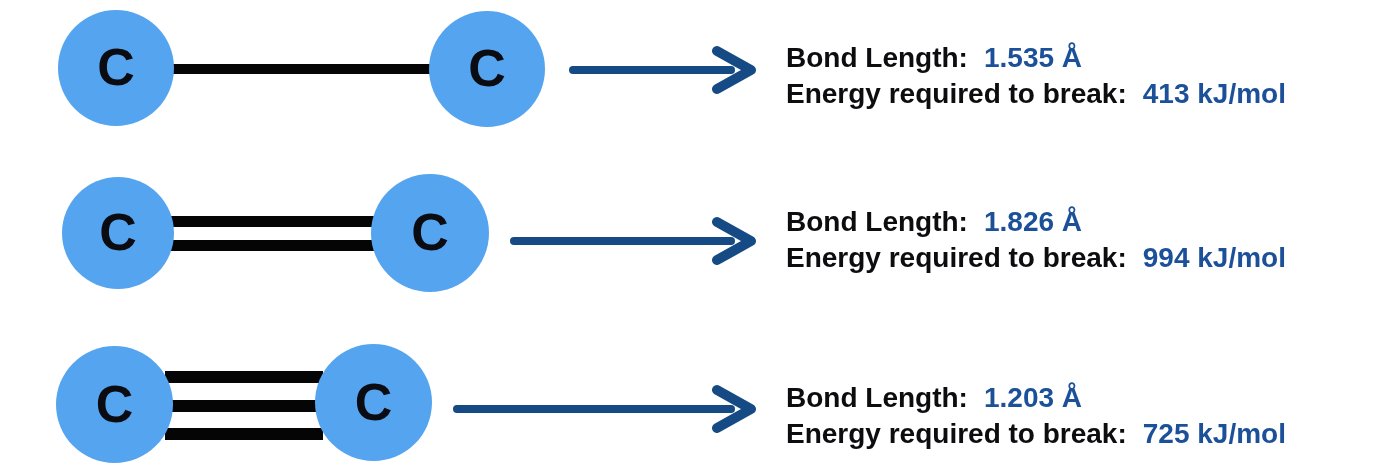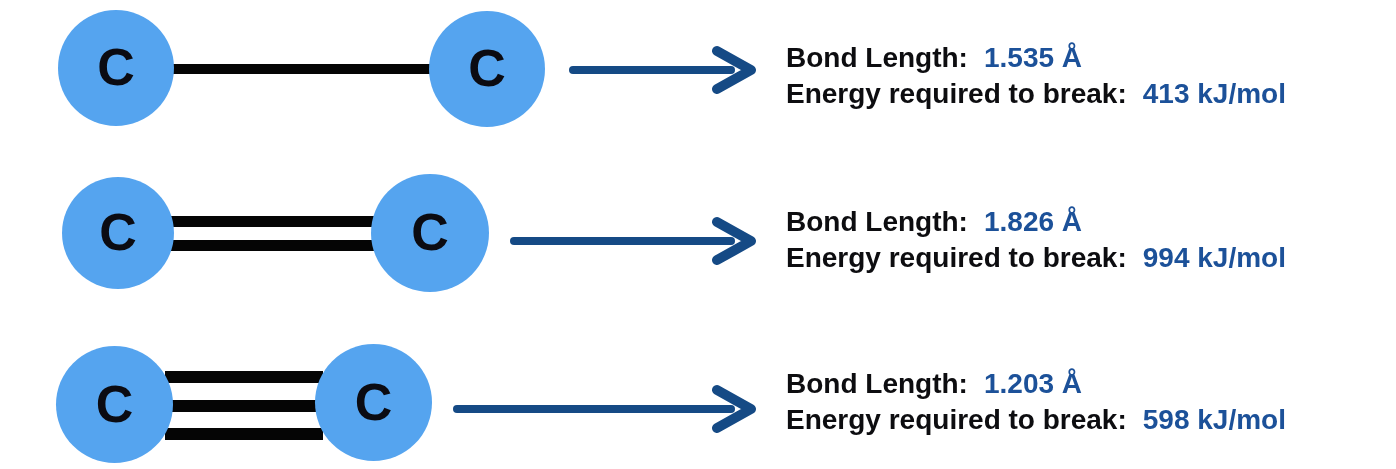--- a/index.html
+++ b/index.html
@@ -76,21 +76,21 @@
   .r2 .arrow { left: 509px; top: 213px; width: 248px; }
   .r2 .info { top: 204px; }
 
   
   .r3 .atom-left  { left: 56px;  top: 346px; width: 117px; height: 117px; }
   .r3 .atom-right { left: 315px; top: 344px; width: 117px; height: 117px; }
   .r3 .b1 { left: 165px; top: 371px; width: 158px; height: 12px; }
   .r3 .b2 { left: 165px; top: 400px; width: 158px; height: 12px; }
   .r3 .b3 { left: 165px; top: 428px; width: 158px; height: 12px; }
   .r3 .arrow { left: 452px; top: 381px; width: 305px; }
-  .r3 .info { top: 366px; }
+  .r3 .info { top: 380px; }
 </style>
 </head>
 <body>
 
 <div class="canvas">
 
   <section class="row r1">
     <div class="atom atom-left">
       <span class="sym">C</span>
     </div>
@@ -142,17 +142,17 @@
       <span class="sym">C</span>
     </div>
     <div class="arrow">
       <svg viewBox="0 0 305 56" preserveAspectRatio="none">
         <line x1="5" y1="28" x2="279" y2="28" stroke="currentColor" stroke-width="8" stroke-linecap="round"></line>
         <polyline points="265,9 299,28 265,47" fill="none" stroke="currentColor" stroke-width="10" stroke-linecap="round" stroke-linejoin="round"></polyline>
       </svg>
     </div>
     <div class="info">
       <div class="line"><span class="lbl">Bond Length:</span><span class="val">1.203 Å</span></div>
-      <div class="line"><span class="lbl">Energy required to break:</span><span class="val">598 kJ/mol</span></div>
+      <div class="line"><span class="lbl">Energy required to break:</span><span class="val">725 kJ/mol</span></div>
     </div>
   </section>
 
 </div>
 
 </body></html>

